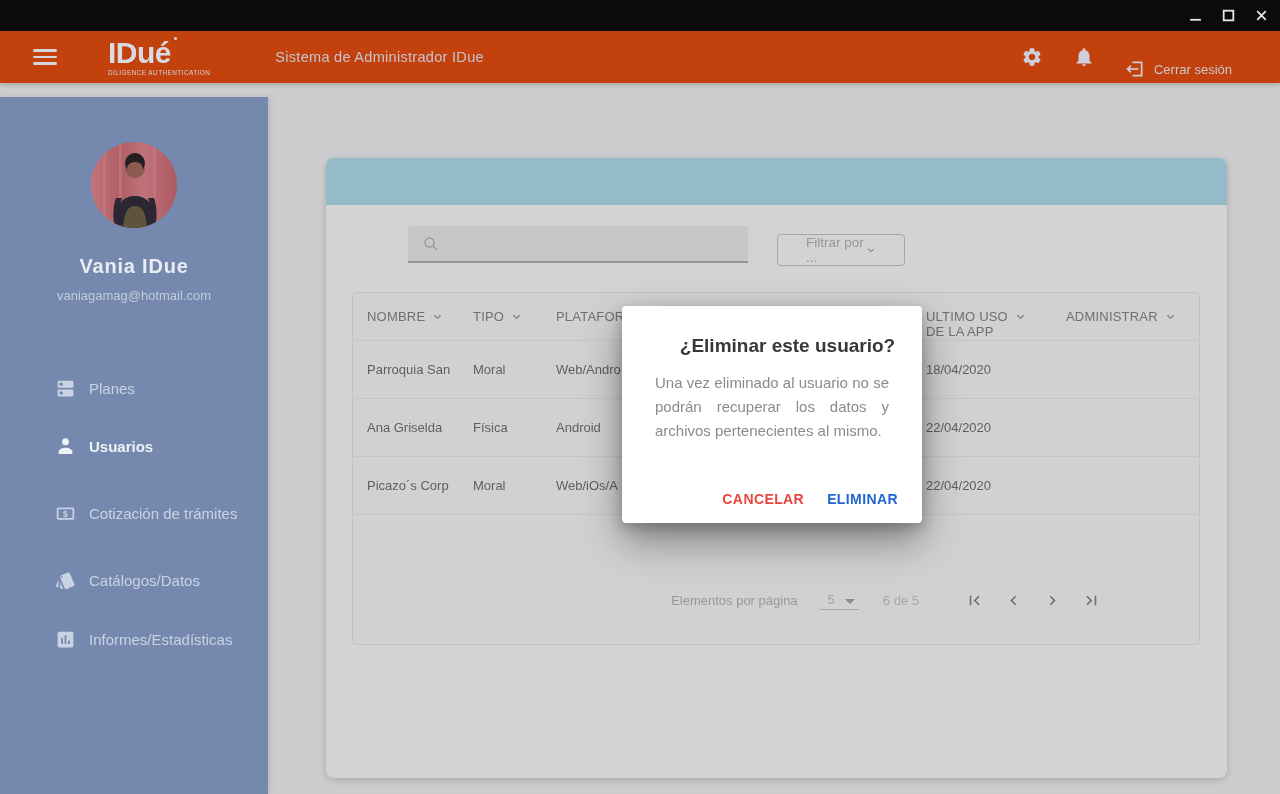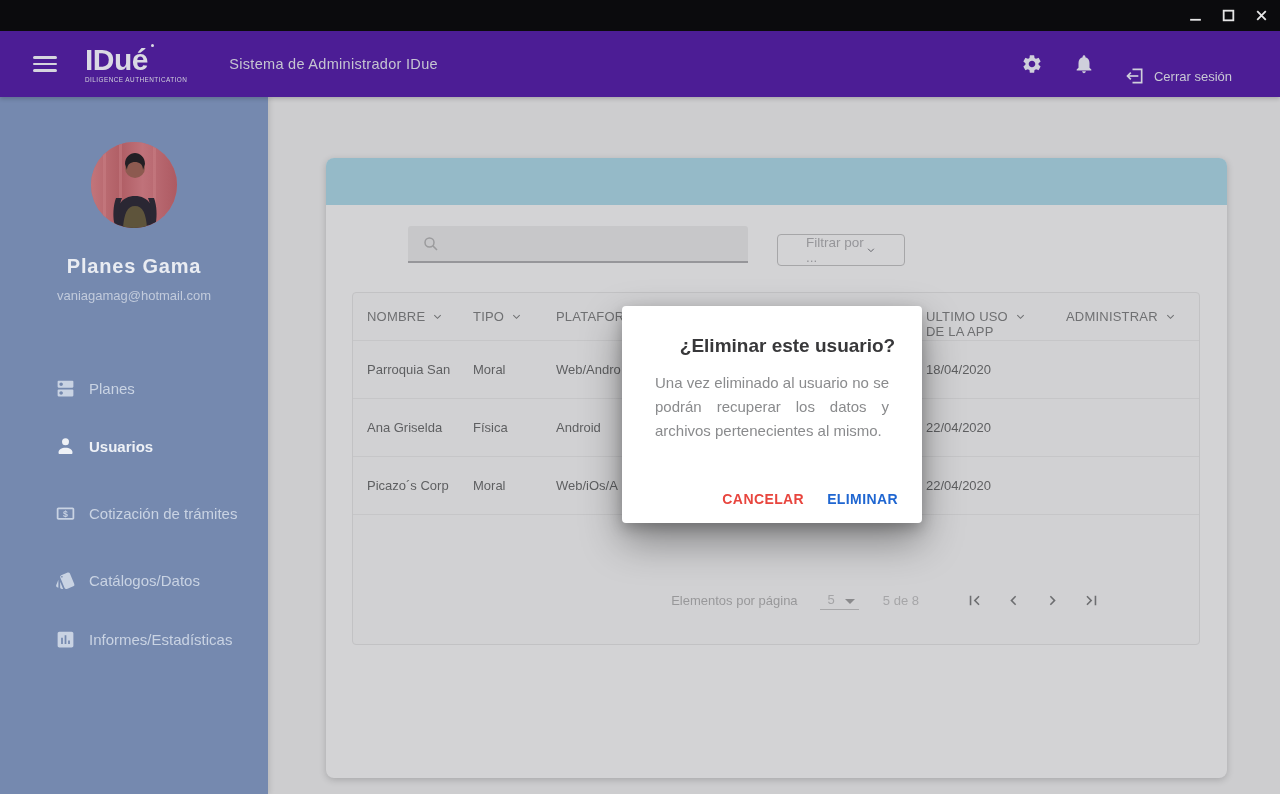--- a/index.html
+++ b/index.html
@@ -13,23 +13,24 @@
   
   .titlebar {
     position:absolute; top:0; left:0; width:1280px; height:31px;
     background:#0b0b0d; display:flex; align-items:center; justify-content:flex-end;
     gap:18px; padding-right:11px; z-index:40;
   }
   .winbtn { width:15px; height:15px; display:flex; align-items:center; justify-content:center; cursor:pointer; }
 
   
   .appbar {
-    position:absolute; top:31px; left:0; width:1280px; height:66px;
-    background:#4c1d95; display:flex; align-items:center; z-index:30;
+    position:absolute; top:31px; left:0; width:1280px; height:52px;
+    background:#c2410c; display:flex; align-items:center; z-index:30;
     box-shadow:0 2px 4px rgba(0,0,0,0.18);
+    gap:23px;
   }
   .hamburger { margin-left:33px; width:24px; display:flex; flex-direction:column; gap:4px; cursor:pointer; }
   .hamburger span { display:block; height:2.6px; background:#d5d5de; border-radius:2px; }
   .logo { margin-left:28px; color:#dadae3; line-height:1; cursor:default; }
   .logo-main { font-size:30px; font-weight:bold; letter-spacing:-0.5px; position:relative; display:inline-block; }
   .logo-main::after { content:""; position:absolute; top:-1px; right:-6px; width:3px; height:3px; border-radius:50%; background:#dadae3; }
   .logo-sub { font-size:6.4px; letter-spacing:0.45px; color:#d2d2dd; margin-top:2px; }
   .app-title { margin-left:42px; font-size:14.5px; color:#c5c5d1; letter-spacing:0.3px; }
   .appbar-right { margin-left:auto; margin-right:48px; display:flex; align-items:center; gap:30px; }
   .appbar-icon { width:22px; height:22px; cursor:pointer; }
@@ -203,21 +204,21 @@
       <rect x="28" y="0" width="3" height="86" fill="#c97f86" opacity="0.5"></rect>
       <rect x="62" y="0" width="3" height="86" fill="#c97f86" opacity="0.5"></rect>
       <circle cx="44" cy="26" r="10" fill="#8d5a50"></circle>
       <path d="M34 22c0-7 5-11 10-11s10 4 10 11l-2 6c0-6-4-8-8-8s-8 2-8 8z" fill="#231f24"></path>
       <path d="M23 86c0-22 8-32 21-32s21 10 21 32z" fill="#2a2733"></path>
       <path d="M32 86c1-14 4-22 12-22s11 8 12 22z" fill="#5e543b"></path>
       <path d="M25 56c-3 8-3 18-2 24l6 2c-2-8-1-18 2-26z" fill="#2a2733"></path>
       <path d="M63 56c3 8 3 18 2 24l-6 2c2-8 1-18-2-26z" fill="#2a2733"></path>
     </svg>
   </div>
-  <div class="user-name">Planes Gama</div>
+  <div class="user-name">Vania IDue</div>
   <div class="user-email">vaniagamag@hotmail.com</div>
 
   <nav class="nav">
     <div class="nav-item">
       <span class="nav-icon">
         <svg viewBox="0 0 24 24">
             <path d="M20 3H4c-.55 0-1 .45-1 1v6c0 .55.45 1 1 1h16c.55 0 1-.45 1-1V4c0-.55-.45-1-1-1zM7 9c-1.1 0-2-.9-2-2s.9-2 2-2 2 .9 2 2-.9 2-2 2zm13 4H4c-.55 0-1 .45-1 1v6c0 .55.45 1 1 1h16c.55 0 1-.45 1-1v-6c0-.55-.45-1-1-1zM7 19c-1.1 0-2-.9-2-2s.9-2 2-2 2 .9 2 2-.9 2-2 2z"></path>
           </svg>
       </span>
       <span class="nav-label">Planes</span>
@@ -336,21 +337,21 @@
       <span>22/04/2020</span>
       <span></span>
     </div>
 
     <div class="paginator">
       <span>Elementos por página</span>
       <span class="pagesize">
         <span class="pagesize-value">5</span>
         <span class="pagesize-caret"></span>
       </span>
-      <span class="page-range">5 de 8</span>
+      <span class="page-range">6 de 5</span>
       <span class="page-icons">
         <svg viewBox="0 0 24 24">
             <path d="M18.41 16.59L13.82 12l4.59-4.59L17 6l-6 6 6 6zM6 6h2v12H6z"></path>
           </svg>
         <svg viewBox="0 0 24 24">
             <path d="M15.41 7.41L14 6l-6 6 6 6 1.41-1.41L10.83 12z"></path>
           </svg>
         <svg viewBox="0 0 24 24">
             <path d="M8.59 16.59L13.17 12 8.59 7.41 10 6l6 6-6 6z"></path>
           </svg>

